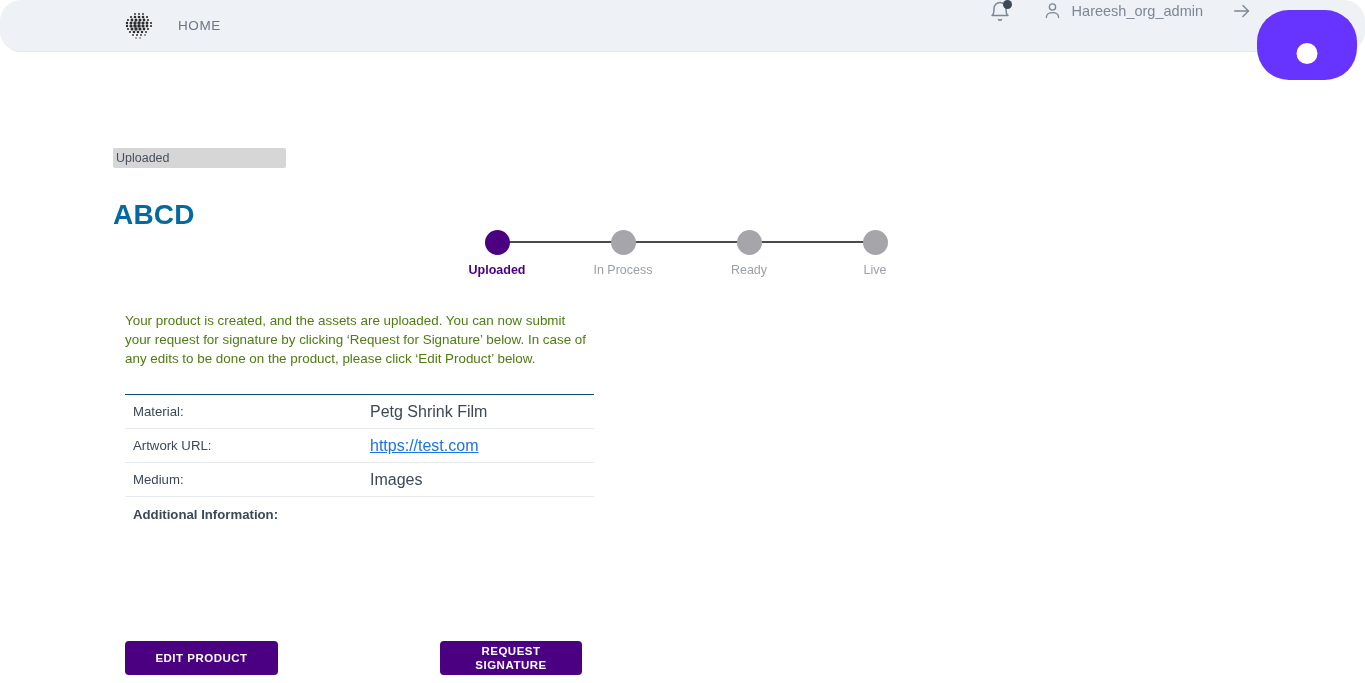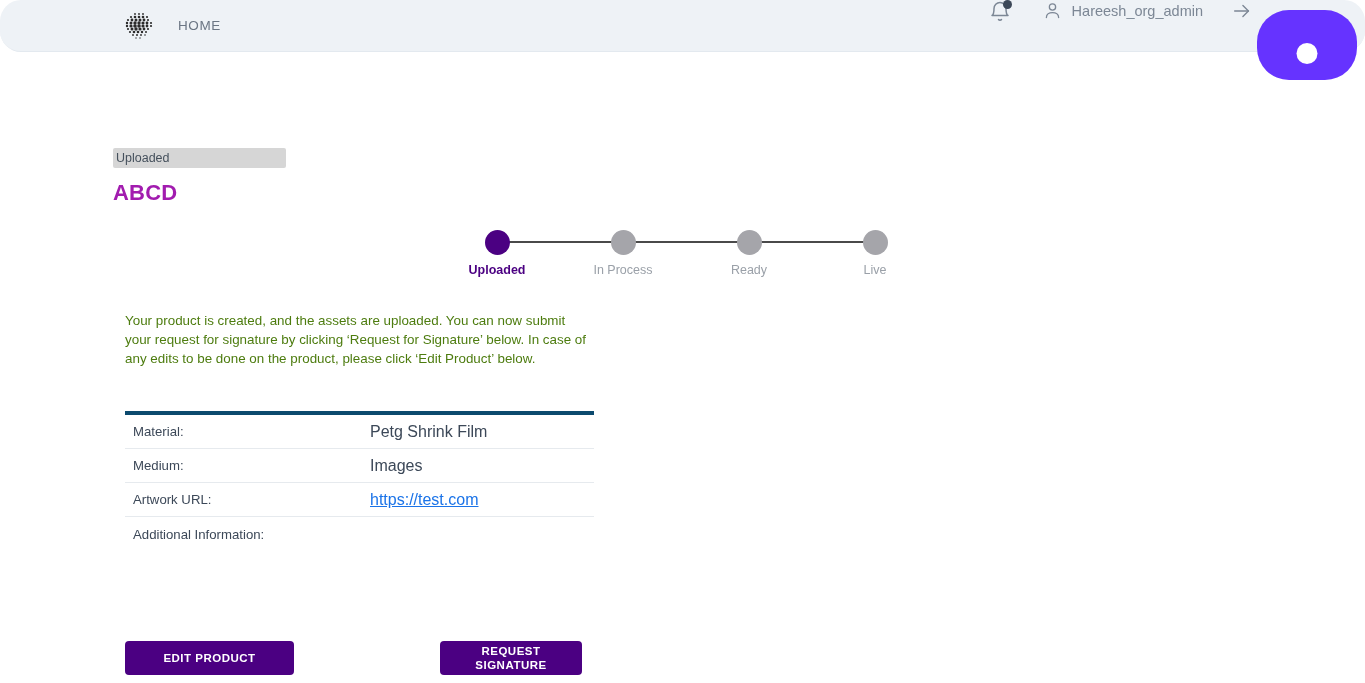--- a/index.html
+++ b/index.html
@@ -100,24 +100,24 @@
     font-size: 12.5px;
     color: #45505c;
     display: flex;
     align-items: center;
     padding-left: 3px;
   }
 
   .product-title {
     position: absolute;
     left: 113px;
-    top: 128px;
-    font-size: 22px;
+    top: 147px;
+    font-size: 28px;
     font-weight: 700;
-    color: #a21caf;
+    color: #0369a1;
     letter-spacing: 0.2px;
   }
 
   
   .stepper {
     position: absolute;
     left: 480px;
     top: 178px;
     width: 412px;
     height: 60px;
@@ -169,33 +169,33 @@
     width: 462px;
     font-size: 13.4px;
     line-height: 19px;
     color: #4d7c0f;
   }
 
   
   .details {
     position: absolute;
     left: 125px;
-    top: 359px;
+    top: 342px;
     width: 469px;
-    border-top: 4px solid #0c4a6e;
+    border-top: 1px solid #0c4a6e;
   }
 
   .detail-row {
     display: flex;
     height: 34px;
     align-items: center;
     border-bottom: 1px solid #e6eaee;
   }
 
-  .detail-row:last-child { border-bottom: none; }
+  .detail-row:last-child { border-bottom: none; font-weight: bold; }
 
   .detail-key {
     width: 245px;
     padding-left: 8px;
     font-size: 13.2px;
     color: #3c4858;
   }
 
   .detail-val {
     font-size: 16px;
@@ -222,21 +222,21 @@
     text-align: center;
     line-height: 14px;
     display: flex;
     align-items: center;
     justify-content: center;
   }
 
   .btn-edit {
     left: 125px;
     top: 589px;
-    width: 169px;
+    width: 153px;
     height: 34px;
   }
 
   .btn-request {
     left: 440px;
     top: 589px;
     width: 142px;
     height: 34px;
   }
 
@@ -382,26 +382,26 @@
 
   <div class="description">Your product is created, and the assets are uploaded. You can now submit your request for signature by clicking ‘Request for Signature’ below. In case of any edits to be done on the product, please click ‘Edit Product’ below.</div>
 
   <div class="details">
     <div id="details-rows">
         <div class="detail-row">
           <div class="detail-key">Material:</div>
           <div class="detail-val">Petg Shrink Film</div>
         </div>
         <div class="detail-row">
+          <div class="detail-key">Artwork URL:</div>
+          <div class="detail-val"><a href="#">https://test.com</a></div>
+        </div>
+        <div class="detail-row">
           <div class="detail-key">Medium:</div>
           <div class="detail-val">Images</div>
-        </div>
-        <div class="detail-row">
-          <div class="detail-key">Artwork URL:</div>
-          <div class="detail-val"><a href="#">https://test.com</a></div>
         </div>
         <div class="detail-row">
           <div class="detail-key">Additional Information:</div>
           <div class="detail-val"></div>
         </div>
       </div>
   </div>
 
   <button class="btn btn-edit">EDIT PRODUCT</button>
 

